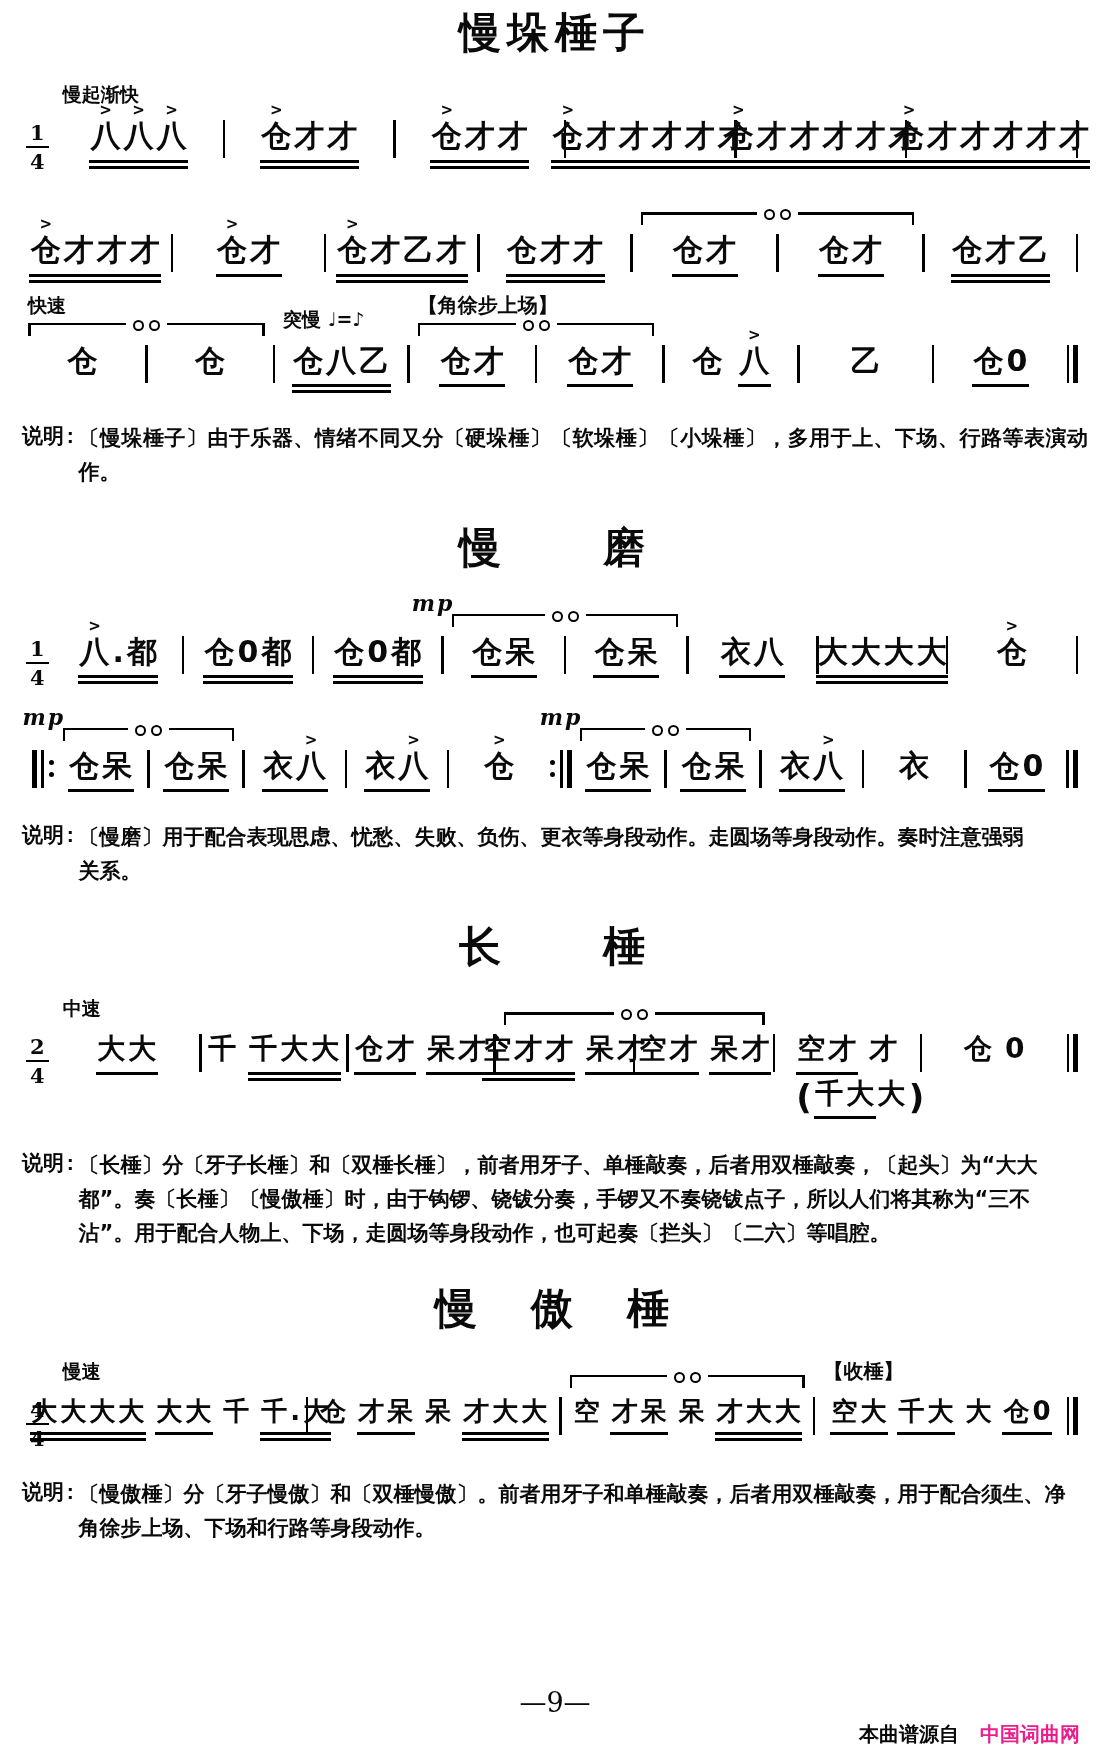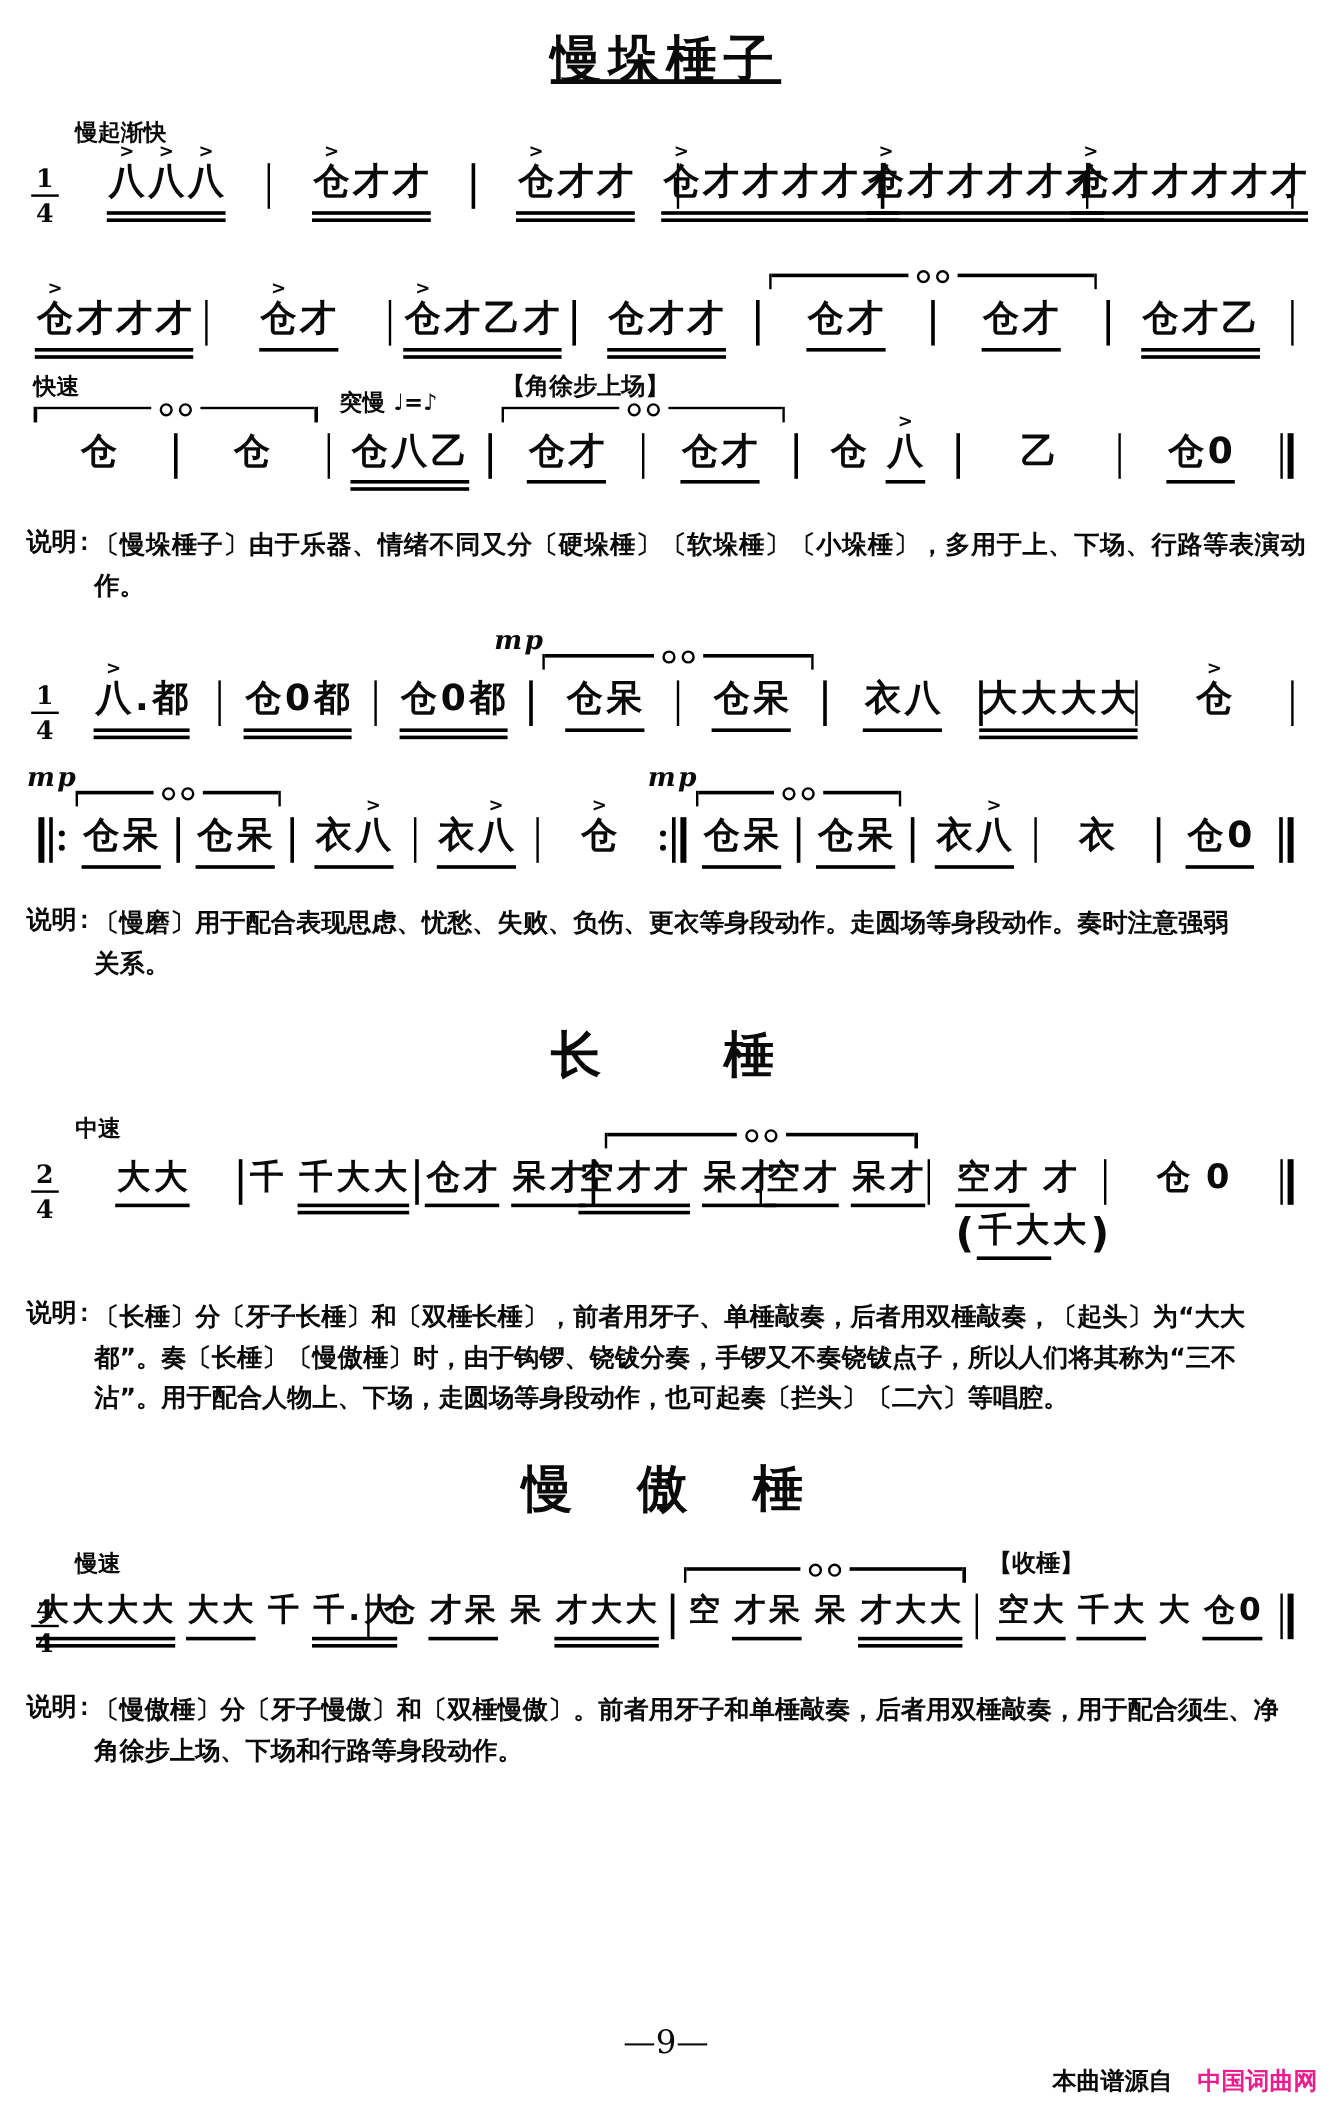--- a/index.html
+++ b/index.html
@@ -1,21 +1,21 @@
 <!DOCTYPE html>
 <html><head>
 <meta charset="utf-8">
 <style>
   html,body{margin:0;padding:0;}
   body{width:1110px;height:1760px;position:relative;background:#fff;color:#0a0a0a;
        font-family:"DejaVu Sans","Liberation Sans",sans-serif;overflow:hidden;}
   #score{padding:0 22px;}
   .sec{position:relative;}
   .sec-title{text-align:center;font-size:42px;font-weight:900;letter-spacing:6px;margin:34px 0 0;line-height:1.2;}
-  .sec:nth-child(1) .sec-title{margin-top:24px;text-decoration:underline;}
+  .sec:nth-child(1) .sec-title{margin-top:8px;}
   .score-line{display:flex;align-items:flex-start;margin:62px 4px 0;--fs:30px;--gap:14px;}
   .sec:nth-child(3) .score-line{--fs:28px;--gap:10px;}
   .sec:nth-child(4) .score-line{--fs:26px;--gap:9px;}
   .measure{flex:1 1 0;display:flex;justify-content:center;position:relative;min-width:0;}
   .grp-row{display:flex;align-items:flex-start;gap:var(--gap);}
   .grp{position:relative;display:flex;}
   .ch{font-size:var(--fs);font-weight:900;line-height:1.08;position:relative;margin:0 1.5px;white-space:pre;}
   .acc{position:absolute;left:50%;transform:translateX(-50%);top:-18px;font-size:15px;font-weight:900;}
   .ul{position:absolute;left:0;right:0;height:3px;background:#000;}
   .bar{width:2.5px;height:38px;background:#000;margin:0 6px;flex:0 0 auto;}
@@ -42,21 +42,21 @@
                font-size:22px;left:-38px;bottom:calc(100% + 20px);letter-spacing:2px;}
   .toplabel.title{font-size:20px;}
   .below{position:absolute;top:calc(100% + 4px);left:10%;display:flex;align-items:flex-start;font-weight:900;}
   .below .paren{font-size:calc(var(--fs) + 6px);font-weight:700;line-height:1.1;margin:0 2px;}
   .desc{display:flex;margin:28px 0 0;font-size:21px;font-weight:bold;line-height:1.62;}
   .sec:nth-child(3) .desc{margin-top:62px;}
   .desc-label{white-space:nowrap;font-family:Liberation Mono, monospace;}
   .desc-text{white-space:pre-line;flex:1;margin-left:2px;text-align:justify;}
   .footer-page{position:absolute;left:0;right:0;bottom:42px;text-align:center;font-size:27px;
                font-family:"DejaVu Serif","Liberation Serif",serif;}
-  .footer-credit{position:absolute;right:12px;bottom:12px;font-size:20px;font-weight:bold;}
+  .footer-credit{position:absolute;right:30px;bottom:12px;font-size:20px;font-weight:bold;}
   .footer-credit .site{margin-left:14px;}
 </style>
 </head>
 <body style="background: rgb(255, 255, 255); color: rgb(10, 10, 10);">
 
 <div id="score">
     <section class="sec">
       <div class="sec-title">慢垛棰子</div>
       <div class="score-line">
         <div class="ts">
@@ -355,20 +355,21 @@
           <span class="b-thin"></span>
           <span class="b-thick"></span>
         </span>
       </div>
       <div class="desc">
         <span class="desc-label">说明:</span>
         <span class="desc-text">〔慢垛棰子〕由于乐器、情绪不同又分〔硬垛棰〕〔软垛棰〕〔小垛棰〕，多用于上、下场、行路等表演动作。</span>
       </div>
     </section>
     <section class="sec">
+      <div class="sec-title">慢　　磨</div>
       <div class="score-line">
         <div class="ts">
           <div class="ts-n">1</div>
           <div class="ts-d">4</div>
         </div>
         <div class="measure">
           <div class="grp-row">
             <span class="grp" style="padding-bottom: 16px;">
               <span class="ch">八<span class="acc">&gt;</span></span>
               <span class="ch">.</span>

